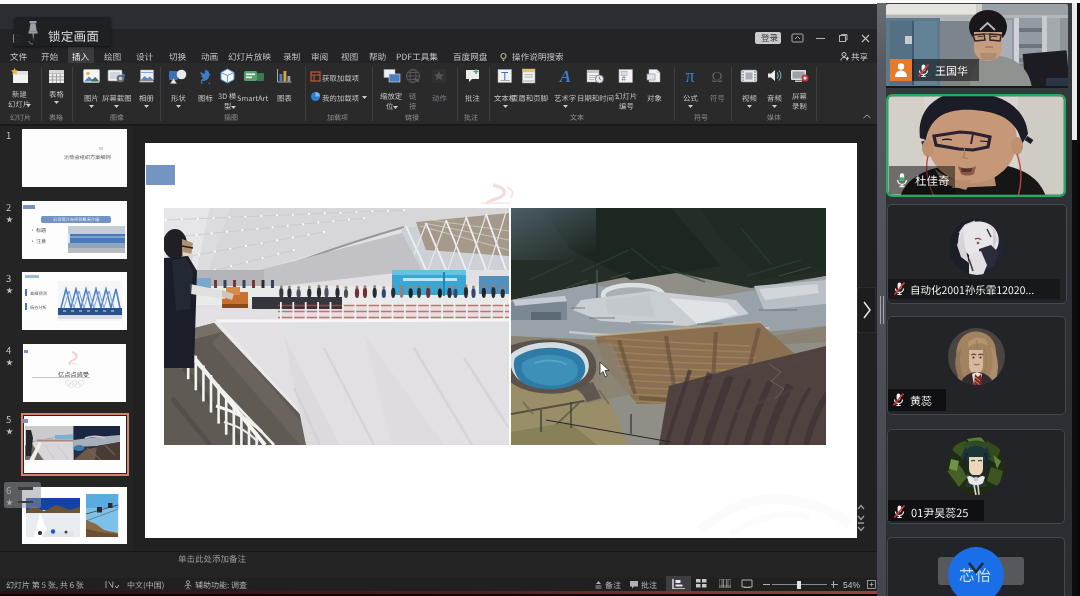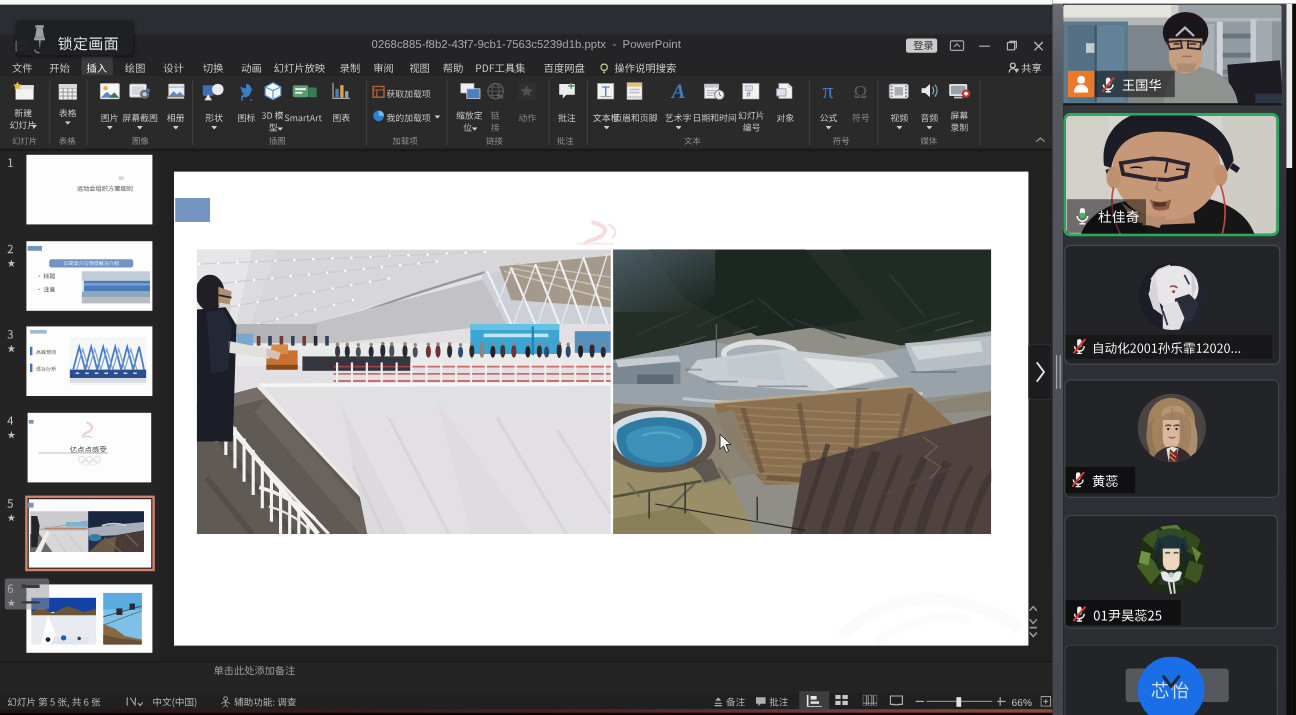--- a/index.html
+++ b/index.html
@@ -4,21 +4,20 @@
 body{width:1080px;height:596px;position:relative;overflow:hidden;
  font-family:"Liberation Sans",sans-serif;-webkit-font-smoothing:antialiased}
 .a{position:absolute}
 .ct{position:absolute;overflow:visible;width:1px;height:1px}
 svg{display:block}
 </style></head><body>
 <div class="a" style="left:0;top:0;width:877px;height:596px;background:#212122">
     <div class="a" style="left:0;top:0;width:877px;height:4px;background:#fafafa"></div>
     <div class="a" style="left:0;top:4px;width:877px;height:25px;background:#2a2e33"></div>
     <div class="a" style="left:0;top:29px;width:877px;height:34px;background:#242426"></div>
-    <div class="a" style="left:0;top:31.5px;width:877px;text-align:center;font-size:9.5px;color:#a6a6a9">0268c885-f8b2-43f7-9cb1-7563c5239d1b.pptx&nbsp;&nbsp;-&nbsp;&nbsp;PowerPoint</div>
     <svg class="a" style="left:12px;top:33px" width="11" height="11" viewBox="0 0 11 11">
 <path d="M1.5 1.5h6.5l1.5 1.5v6.5h-8z" fill="none" stroke="#9fa0a2" stroke-width="1"></path>
 <rect x="3" y="6" width="5" height="3.5" fill="#9fa0a2"></rect>
       <rect x="3.4" y="1.8" width="4" height="2.4" fill="#9fa0a2"></rect>
     </svg>
     <div class="a" style="left:754.5px;top:31.5px;width:26px;height:12px;background:#cbcbcb;border-radius:2px"></div>
     <svg class="ct" style="left:761px;top:41px">
       <g fill="#323234" transform="scale(0.0085)">
         <use href="#g767b" x="0"></use>
         <use href="#g5f55" x="1000"></use>
@@ -1249,21 +1248,21 @@
     </svg>
     <svg class="a" style="left:741px;top:579px" width="12" height="9" viewBox="0 0 12 9">
 <path d="M1 1h10v7H8L6 8.5 4 8H1z" fill="none" stroke="#b0b0b2" stroke-width="1"></path>
       <path d="M3 8.5h6" stroke="#b0b0b2"></path>
     </svg>
     <div class="a" style="left:763px;top:583.5px;width:7px;height:1.3px;background:#b0b0b2"></div>
     <div class="a" style="left:772px;top:584px;width:55px;height:1px;background:#8a8a8c"></div>
     <div class="a" style="left:797px;top:580.5px;width:4px;height:8px;background:#e4e4e6"></div>
     <div class="a" style="left:831px;top:583.5px;width:7px;height:1.3px;background:#b0b0b2"></div>
     <div class="a" style="left:832.5px;top:580.6px;width:1.3px;height:7px;background:#b0b0b2"></div>
-    <div class="a" style="left:843px;top:579.5px;width:22px;font-size:8.5px;color:#c2c2c4">66%</div>
+    <div class="a" style="left:843px;top:579.5px;width:22px;font-size:8.5px;color:#c2c2c4">54%</div>
     <svg class="a" style="left:867px;top:580px" width="9" height="9" viewBox="0 0 9 9">
 <rect x=".5" y=".5" width="8" height="8" fill="none" stroke="#b0b0b2" stroke-width=".8"></rect>
       <path d="M2.5 4.5h4M4.5 2.5v4" stroke="#b0b0b2" stroke-width=".8"></path>
     </svg>
     <div class="a" style="left:0;top:591px;width:877px;height:2.5px;background:linear-gradient(90deg,#2a1012,#4a2020 55%,#7a3a34 80%,#93473c)"></div>
     <div class="a" style="left:0;top:593.5px;width:877px;height:2.5px;background:#060606"></div>
   </div>
 <div class="a" style="left:14px;top:17px;width:97px;height:29px;background:rgba(31,32,34,.96);border-radius:3px;box-shadow:0 1px 3px rgba(0,0,0,.5)"></div>
 <svg class="a" style="left:26px;top:20px" width="14" height="25" viewBox="0 0 14 25">
 <rect x="3.5" y="1" width="7" height="2.2" fill="#9aa0a6"></rect>

